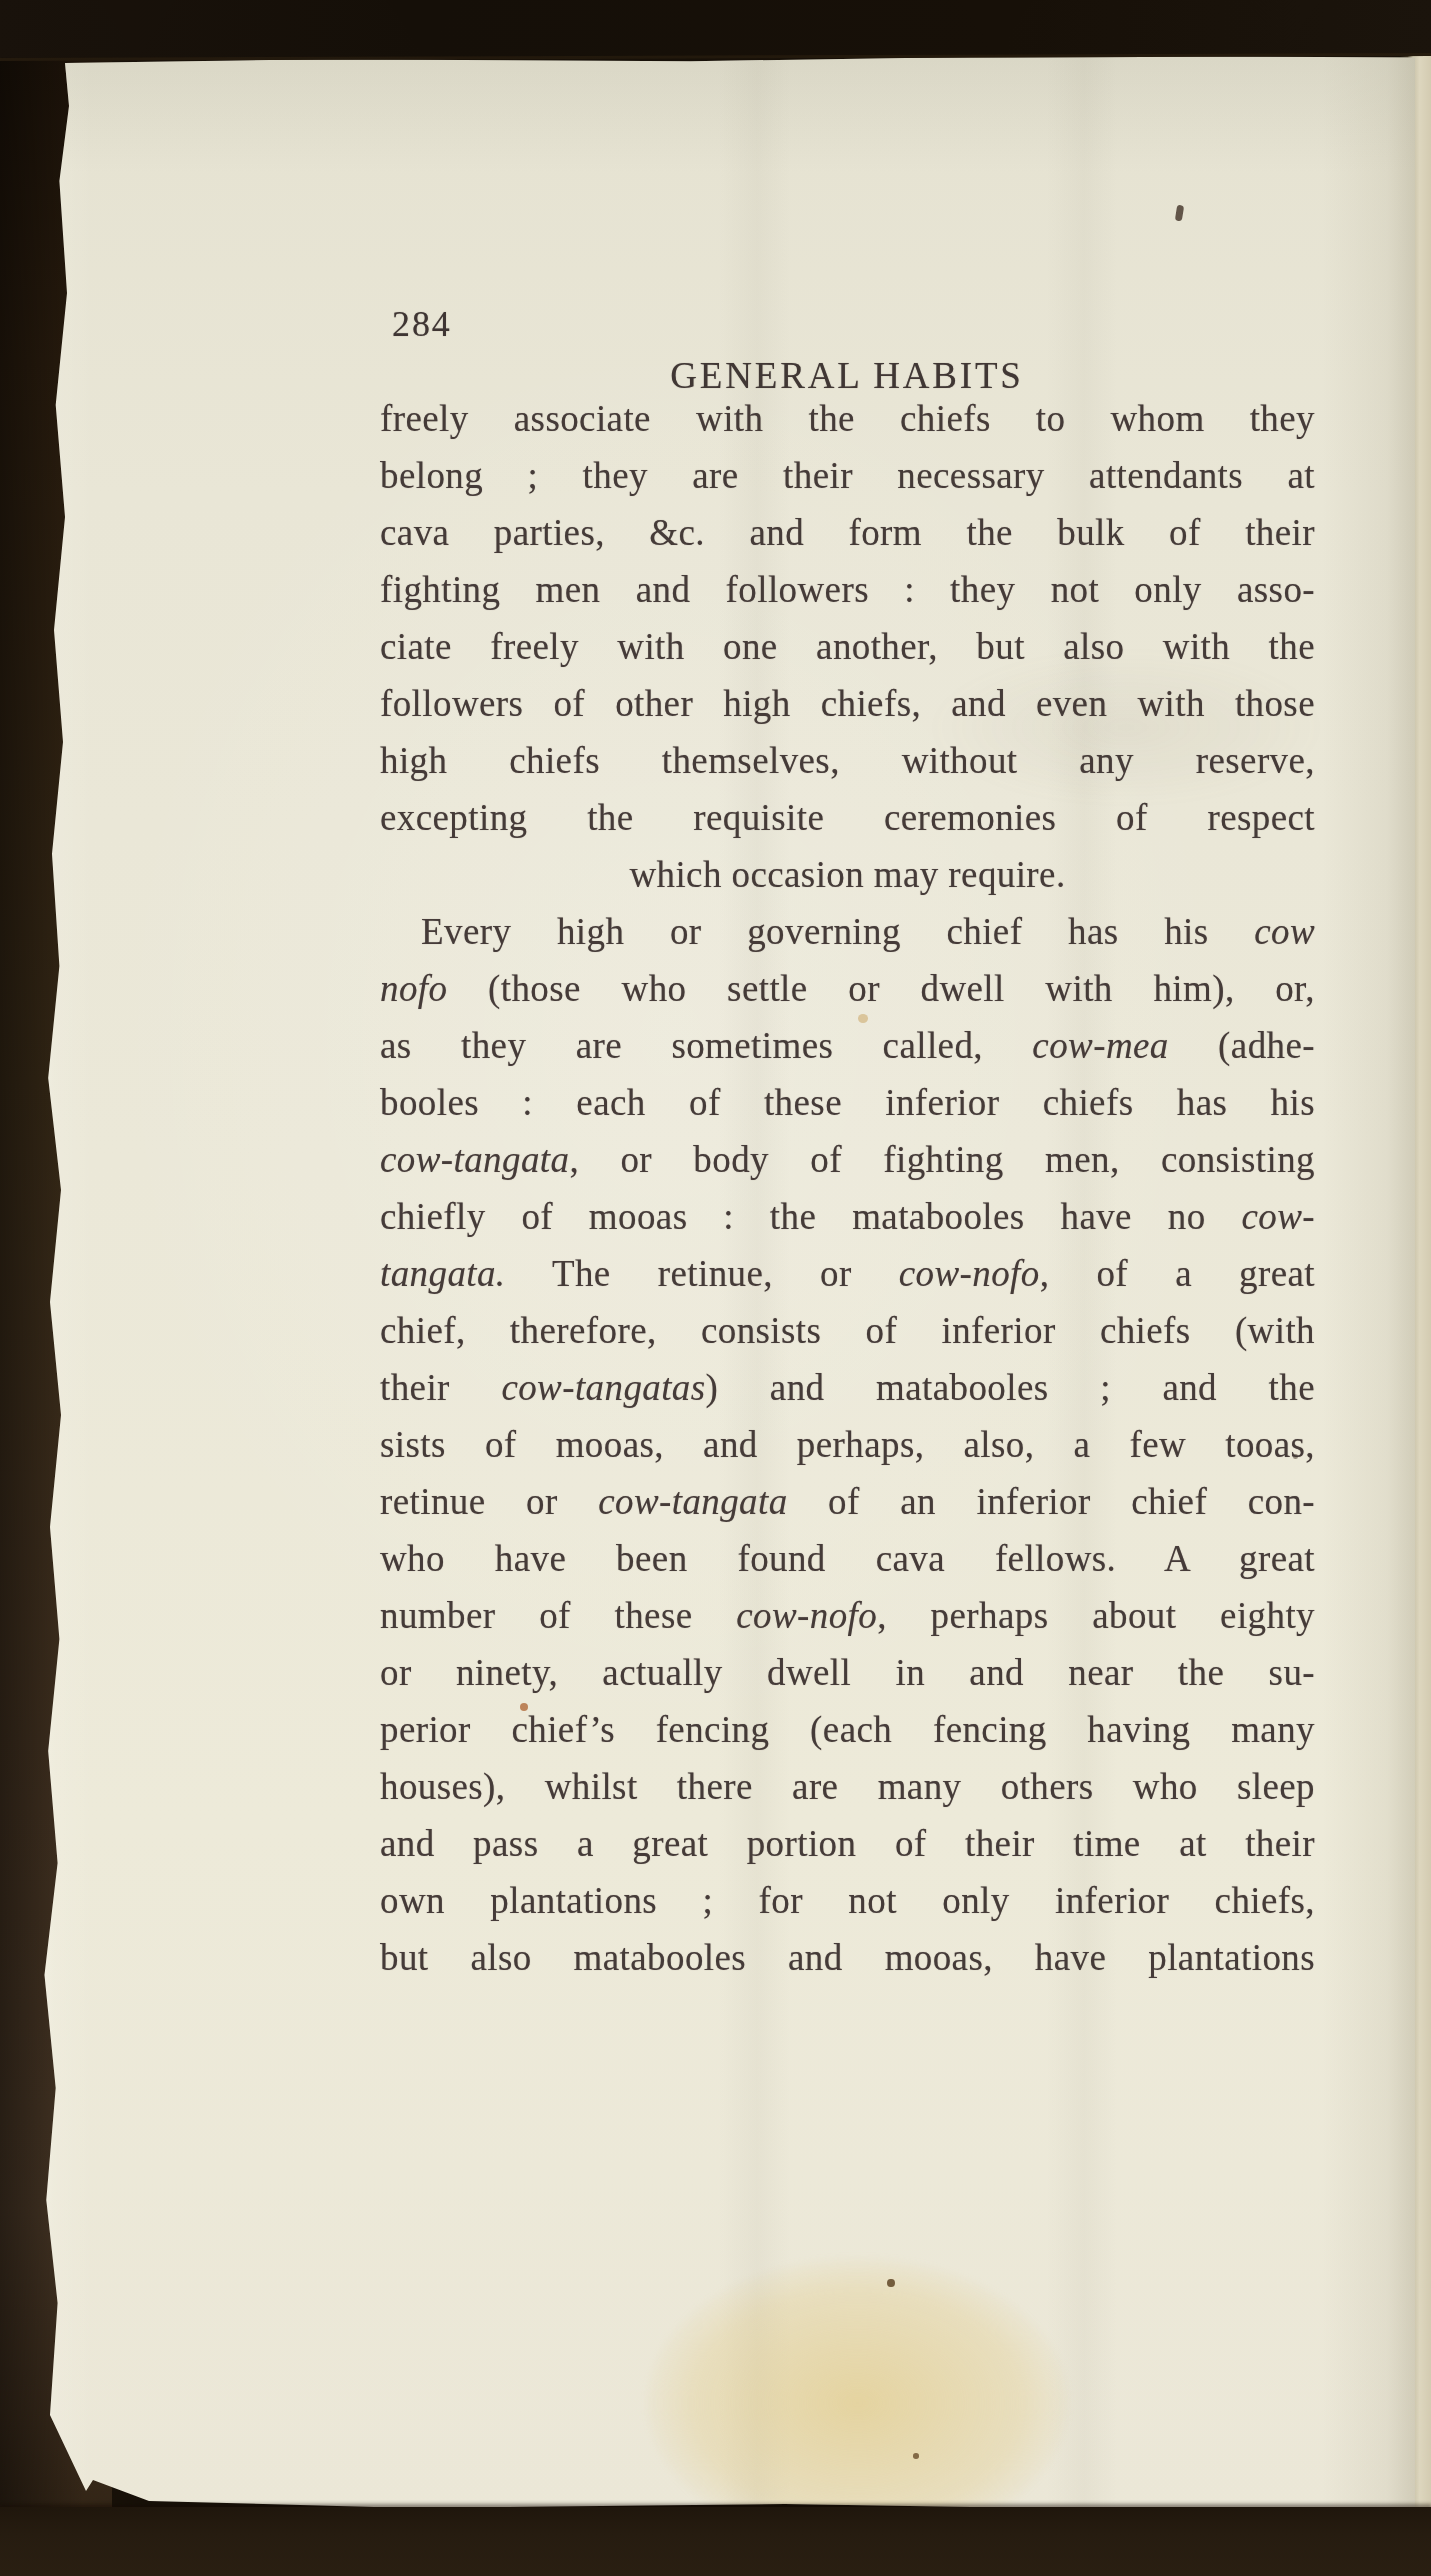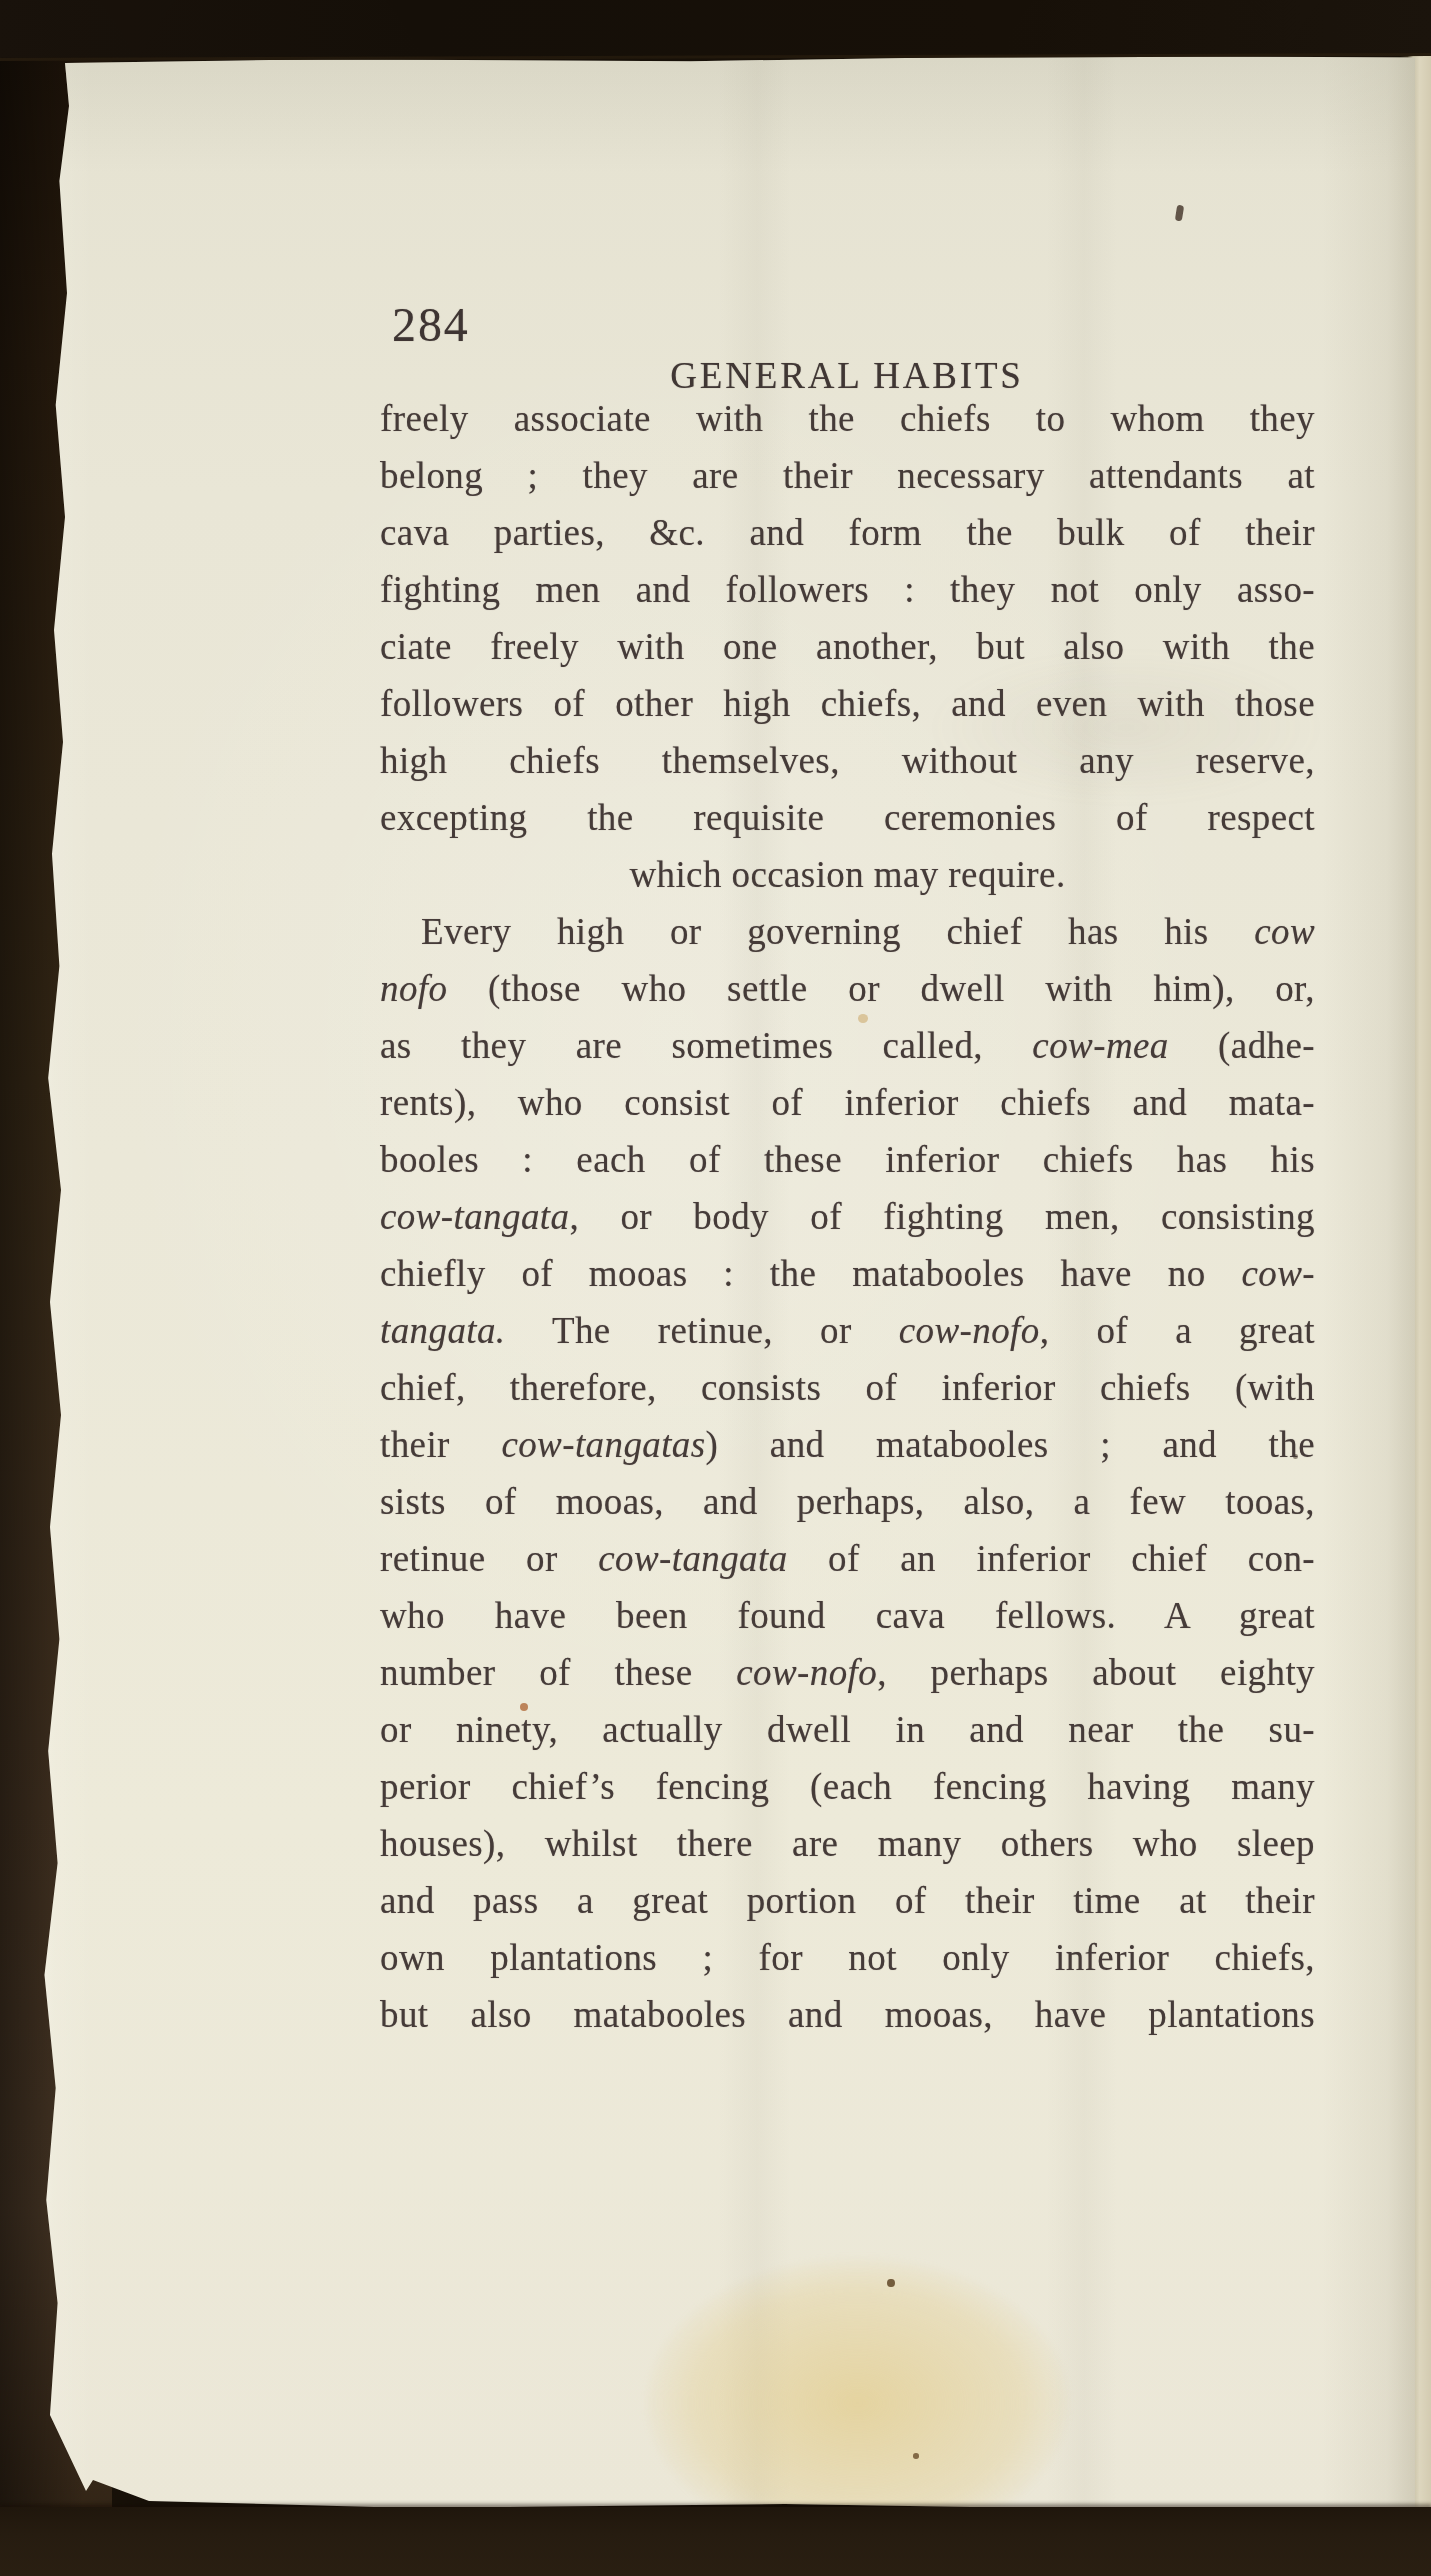--- a/index.html
+++ b/index.html
@@ -66,21 +66,21 @@
   }
   .band-bottom {
     position:absolute; left:0; top:2507px; width:1432px; height:69px;
     background: linear-gradient(180deg,#1f160c,#261c10 40%,#2a1f12);
     box-shadow: 0 -2.8px 3.7px rgba(20,12,4,.45);
   }
 
   
   .page-header { position:absolute; top:254px; left:0; width:100%; height:43px; }
   .page-number {
-    position:absolute; left:355px; top:0; font-size:48px; line-height:41px;
+    position:absolute; left:355px; top:0; font-size:36px; line-height:41px;
     letter-spacing:1.9px; color:rgba(58,48,46,.95); text-shadow:0 0 0.9px rgba(58,48,46,.5);
   }
   .running-title {
     position:absolute; left:810px; top:7px; transform:translateX(-50%);
     font-size:37px; line-height:41px; letter-spacing:2.8px; white-space:nowrap;
     color:rgba(58,48,46,.93); text-shadow:0 0 0.9px rgba(58,48,46,.5);margin-top:44px;
   }
 
   .text-block {
     position:absolute; left:343px; top:340px; width:935px;
@@ -123,21 +123,20 @@
         <div class="line just"><span>cava parties, &amp;c. and form the bulk of their</span></div>
         <div class="line just"><span>fighting men and followers : they not only asso-</span></div>
         <div class="line just"><span>ciate freely with one another, but also with the</span></div>
         <div class="line just"><span>followers of other high chiefs, and even with those</span></div>
         <div class="line just"><span>high chiefs themselves, without any reserve,</span></div>
         <div class="line just"><span>excepting the requisite ceremonies of respect</span></div>
         <div class="line"><span>which occasion may require.</span></div>
         <div class="line just indent"><span>Every high or governing chief has his </span><i>cow</i></div>
         <div class="line just"><i>nofo</i><span> (those who settle or dwell with him), or,</span></div>
         <div class="line just"><span>as they are sometimes called, </span><i>cow-mea</i><span> (adhe-</span></div>
-        <div class="line just"><span>rents), who consist of inferior chiefs and mata-</span></div>
         <div class="line just"><span>booles : each of these inferior chiefs has his</span></div>
         <div class="line just"><i>cow-tangata</i><span>, or body of fighting men, consisting</span></div>
         <div class="line just"><span>chiefly of mooas : the matabooles have no </span><i>cow-</i></div>
         <div class="line just"><i>tangata.</i><span> The retinue, or </span><i>cow-nofo</i><span>, of a great</span></div>
         <div class="line just"><span>chief, therefore, consists of inferior chiefs (with</span></div>
         <div class="line just"><span>their </span><i>cow-tangatas</i><span>) and matabooles ; and the</span></div>
         <div class="line just"><span>sists of mooas, and perhaps, also, a few tooas,</span></div>
         <div class="line just"><span>retinue or </span><i>cow-tangata</i><span> of an inferior chief con-</span></div>
         <div class="line just"><span>who have been found cava fellows. A great</span></div>
         <div class="line just"><span>number of these </span><i>cow-nofo</i><span>, perhaps about eighty</span></div>

